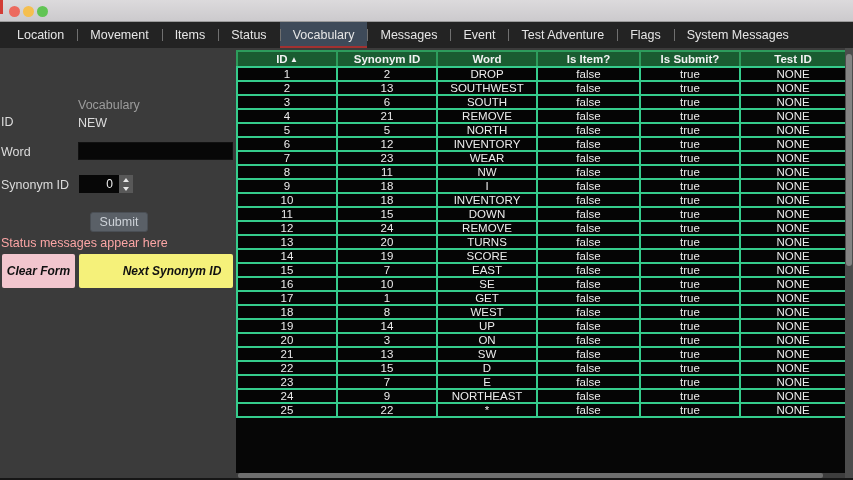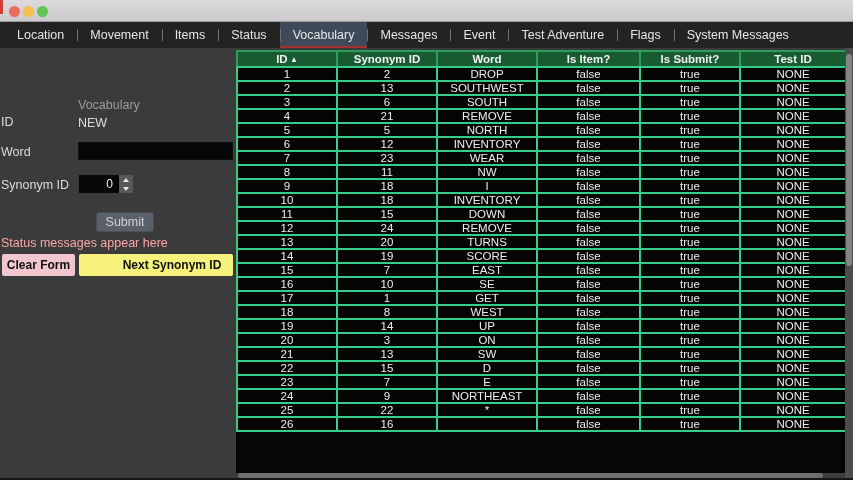--- a/index.html
+++ b/index.html
@@ -59,29 +59,29 @@
   .spin-up, .spin-down { flex: 1; display: flex; align-items: center; justify-content: center; }
   .spin-up::after {
     content: ""; border-left: 3.5px solid transparent; border-right: 3.5px solid transparent;
     border-bottom: 4.5px solid #e8e8e8;
   }
   .spin-down::after {
     content: ""; border-left: 3.5px solid transparent; border-right: 3.5px solid transparent;
     border-top: 4.5px solid #e8e8e8;
   }
   .submit-btn {
-    position: absolute; left: 96px; top: 164px; width: 58px; height: 20px;
+    position: absolute; left: 90px; top: 164px; width: 58px; height: 20px;
     background: #5a6067; border: 1px solid #4a4f55; border-radius: 3px;
     color: #cdd2d8; font-size: 12.5px; font-family: "Liberation Sans", sans-serif;
   }
   .lp-status { left: 1px; top: 188px; color: #fca5a5; }
   .small-btn {
-    position: absolute; top: 206px; height: 22px; border: none; border-radius: 2px;
+    position: absolute; top: 206px; height: 34px; border: none; border-radius: 2px;
     color: #101010; font-size: 12px; font-weight: bold;
-    font-family: "Liberation Sans", sans-serif; line-height: 15px;
+    font-family: "Liberation Sans", sans-serif; line-height: 15px; font-style: italic;
   }
   .clear-btn { left: 2px; width: 73px; background: #f2c6ce; }
   .nextsyn-btn { left: 79px; width: 154px; background: #f5f17a; padding-left: 32px; }
   
   .tablewrap {
     position: absolute; top: 50px; left: 236px; width: 609px; height: 424px;
     overflow: hidden; background: #060606;
   }
   table.vocab { border-collapse: collapse; width: 609px; table-layout: fixed; padding-left: 8px; }
   .vocab th {
@@ -361,28 +361,20 @@
             <td>NONE</td>
           </tr>
           <tr>
             <td>25</td>
             <td>22</td>
             <td>*</td>
             <td>false</td>
             <td>true</td>
             <td>NONE</td>
           </tr>
-          <tr>
-            <td>26</td>
-            <td>16</td>
-            <td></td>
-            <td>false</td>
-            <td>true</td>
-            <td>NONE</td>
-          </tr>
         </tbody>
     </table>
   </div>
 
   <div class="vscroll">
     <div class="vthumb"></div>
   </div>
   <div class="hscroll">
     <div class="hthumb"></div>
   </div>

